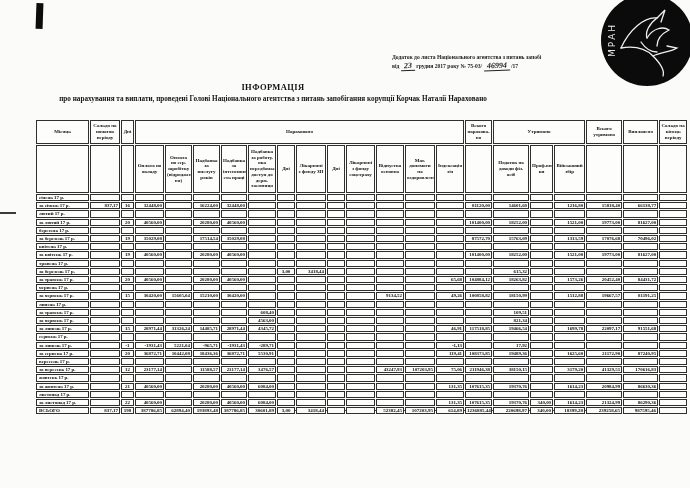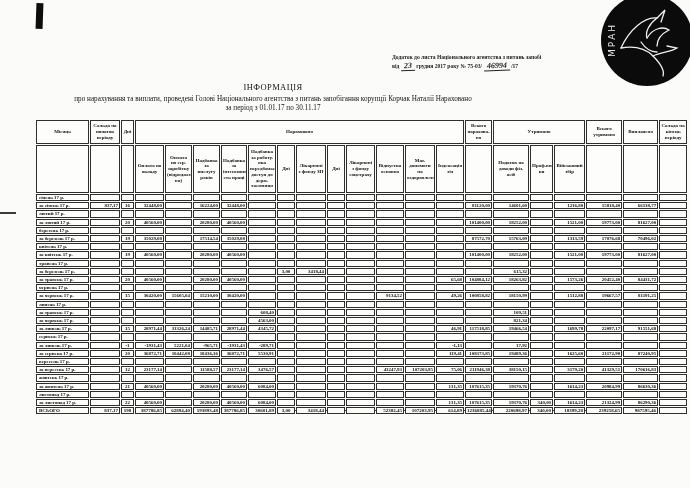--- a/index.html
+++ b/index.html
@@ -17,21 +17,21 @@
   
   .annotation{position:absolute;left:392px;top:53px;width:210px;font-size:5.6px;line-height:1.6;color:#222;font-weight:bold;}
   .annotation .hand{font-size:8px;font-style:italic;font-weight:bold;display:inline-block;transform:rotate(-2deg);padding:0 3px;border-bottom:1px solid #222;line-height:1;}
 
   
   .stamp{position:absolute;left:601px;top:-6px;width:92px;height:92px;border-radius:50%;background:#0b0b0b;overflow:hidden;}
   .stamp .vtext{position:absolute;left:6px;top:50%;transform:translateY(-50%) rotate(180deg);writing-mode:vertical-rl;color:#e8e8e8;font-size:9px;letter-spacing:2px;font-family:"DejaVu Sans",sans-serif;}
   .stamp svg{position:absolute;left:10px;top:8px;}
 
   
-  .title-block{position:absolute;left:0;top:82px;width:546px;text-align:center;font-weight:normal;color:#141414;}
+  .title-block{position:absolute;left:0;top:82px;width:546px;text-align:center;font-weight:bold;color:#141414;}
   .title-1{font-size:8.5px;letter-spacing:.4px;}
   .title-2{font-size:7.2px;margin-top:3px;}
   .title-3{font-size:7.2px;margin-top:1px;}
 
   
   .tbl-wrap{position:absolute;left:35px;top:119px;width:642px;}
   table{border-collapse:separate;border-spacing:1px;table-layout:fixed;width:642px;}
   td,th{border:1px solid #2f2f2f;background:#fdfdfc;padding:0 1px;overflow:hidden;
         font-family:"Liberation Serif",serif;color:#111;}
   thead th{font-size:5px;line-height:1.15;font-weight:bold;text-align:center;vertical-align:middle;}
@@ -71,21 +71,20 @@
       <path d="M10 46 C 22 44, 34 46, 42 54 C 50 62, 54 68, 52 74"></path>
       <path d="M42 54 C 50 50, 60 50, 66 46 L 56 44"></path>
       <path d="M30 40 C 34 46, 40 50, 46 50"></path>
     </g>
   </svg>
 </div>
 
 <div class="title-block">
   <div class="title-1">ІНФОРМАЦІЯ</div>
   <div class="title-2">про нарахування та виплати, проведені Голові Національного агентства з питань запобігання корупції Корчак Наталії Нараховано</div>
-  <div class="title-3">за період з 01.01.17 по 30.11.17</div>
 </div>
 
 <div class="tbl-wrap">
   <table>
     <colgroup id="cols">
         <col style="width: 53px;">
         <col style="width: 30px;">
         <col style="width: 13px;">
         <col style="width: 29px;">
         <col style="width: 27px;">

